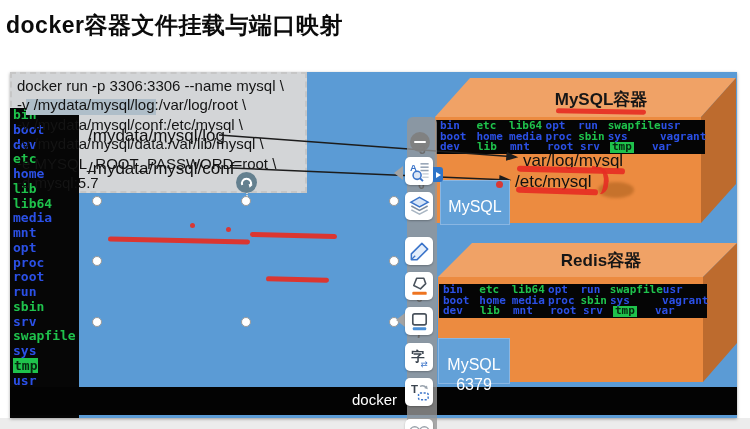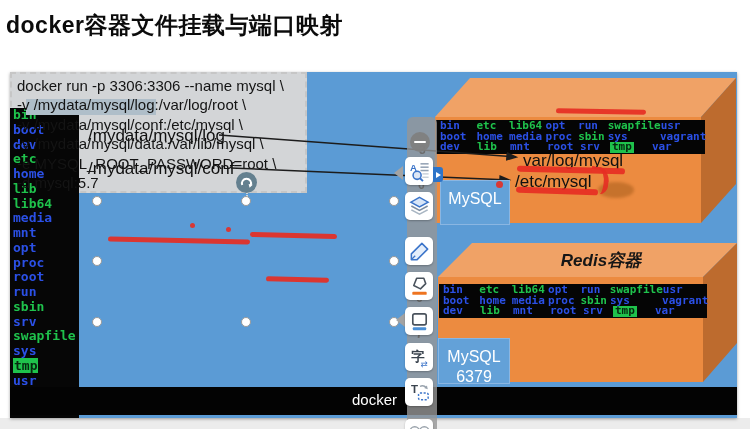--- a/index.html
+++ b/index.html
@@ -34,21 +34,21 @@
   
   .face{position:absolute;}
   .cube-title{position:absolute;width:140px;text-align:center;font-size:17px;font-weight:600;color:#161616;}
   .strip{position:absolute;background:#050505;padding:1px 0 0 4px;z-index:2;}
   .strip .row{display:flex;height:10.6px;line-height:10.6px;}
   .strip span{font-family:"DejaVu Sans Mono",monospace;font-size:11px;font-weight:bold;display:inline-block;}
   .strip span.c-hl{background:var(--termGreen);color:#05290e;width:auto !important;padding:0 2px;margin-right:18px;}
   .mount-path{position:absolute;font-size:17px;color:#101010;z-index:2;}
   .port-box{position:absolute;background:var(--labelBlue);border:1px solid #8ab6e2;color:#fff;
             text-align:center;z-index:4;}
-  .port-box .nm{font-size:16px;line-height:20px;margin-top:8px;}
+  .port-box .nm{font-size:16px;line-height:20px;margin-top:16px;}
   .port-box .pt{font-size:16px;line-height:19px;}
 
   
   .red{position:absolute;background:var(--markerRed);border-radius:3px;opacity:.92;z-index:5;}
   .reddot{position:absolute;background:var(--markerRed);border-radius:50%;opacity:.9;z-index:6;}
   #marker-hook{position:absolute;width:14px;height:24px;border-right:5px solid var(--markerRed);
                border-top:3px solid var(--markerRed);border-radius:0 90% 60% 0;opacity:.9;
                transform:rotate(8deg);z-index:6;}
   #smudge{position:absolute;width:36px;height:16px;background:#a85e1c;border-radius:50%;
           opacity:.55;filter:blur(1.5px);z-index:4;}
@@ -129,20 +129,21 @@
       </defs>
       <line x1="209" y1="63" x2="506" y2="85" stroke="#1c1c1c" stroke-width="1.5" marker-end="url(#ah)"></line>
       <line x1="221" y1="96" x2="499" y2="108" stroke="#1c1c1c" stroke-width="1.5" marker-end="url(#ah)"></line>
     </svg>
 
     <div class="face" style="left:425px;top:6px;width:302px;height:39px;background:var(--cubeTop);
                 clip-path:polygon(0px 39px,266px 39px,301px 0px,35px 0px);"></div>
     <div class="face" style="left:425px;top:45px;width:266px;height:106px;background:var(--cubeFront);"></div>
     <div class="face" style="left:691px;top:6px;width:36px;height:145px;background:var(--cubeSide);
                 clip-path:polygon(0px 39px,35px 0px,35px 106px,0px 145px);"></div>
+    <div class="cube-title" style="left:521px;top:16px;">MySQL容器</div>
     <div class="strip" style="left:426px;top:48px;width:265px;height:33px;">
         <div class="row">
           <span class="c-b" style="width: 37px;">bin</span>
           <span class="c-g" style="width: 33px;">etc</span>
           <span class="c-g" style="width: 37px;">lib64</span>
           <span class="c-b" style="width: 33px;">opt</span>
           <span class="c-b" style="width: 30px;">run</span>
           <span class="c-g" style="width: 53px;">swapfile</span>
           <span class="c-b" style="width: 45px;">usr</span>
         </div>
@@ -176,21 +177,21 @@
     <div class="red" style="left:507px;top:95px;width:108px;height:6px;transform:rotate(1.5deg);"></div>
     <div class="red" style="left:506px;top:116px;width:82px;height:6px;transform:rotate(2deg);"></div>
     <div id="marker-hook" style="left:580px;top:95px;"></div>
     <div id="smudge" style="left:588px;top:110px;"></div>
 
     <div class="face" style="left:428px;top:171px;width:300px;height:34px;background:var(--cubeTop);
                 clip-path:polygon(0px 34px,265px 34px,299px 0px,34px 0px);"></div>
     <div class="face" style="left:428px;top:205px;width:265px;height:105px;background:var(--cubeFront);"></div>
     <div class="face" style="left:693px;top:171px;width:35px;height:139px;background:var(--cubeSide);
                 clip-path:polygon(0px 34px,34px 0px,34px 100px,0px 139px);"></div>
-    <div class="cube-title" style="left:521px;top:177px;font-style:italic;">Redis容器</div>
+    <div class="cube-title" style="left:521px;top:177px;">Redis容器</div>
     <div class="strip" style="left:429px;top:212px;width:264px;height:33px;">
         <div class="row">
           <span class="c-b" style="width: 37px;">bin</span>
           <span class="c-g" style="width: 33px;">etc</span>
           <span class="c-g" style="width: 37px;">lib64</span>
           <span class="c-b" style="width: 33px;">opt</span>
           <span class="c-b" style="width: 30px;">run</span>
           <span class="c-g" style="width: 53px;">swapfile</span>
           <span class="c-b" style="width: 45px;">usr</span>
         </div>

